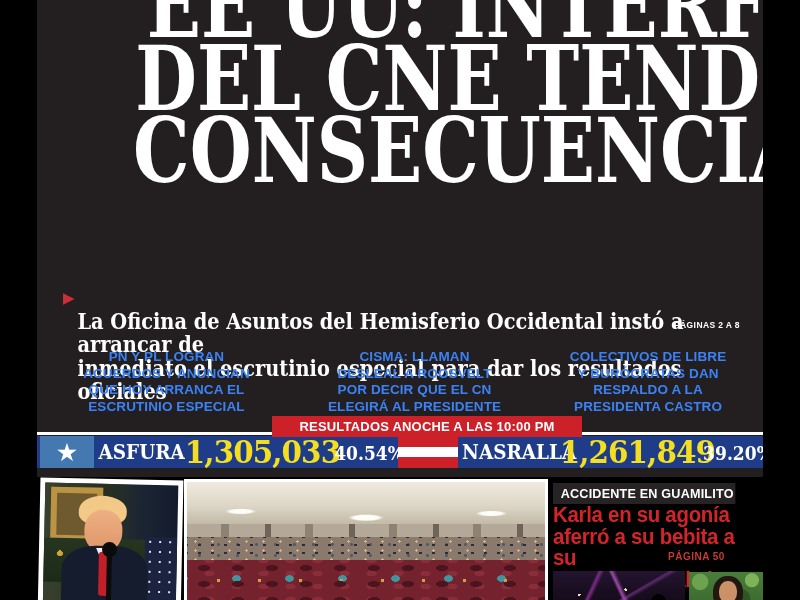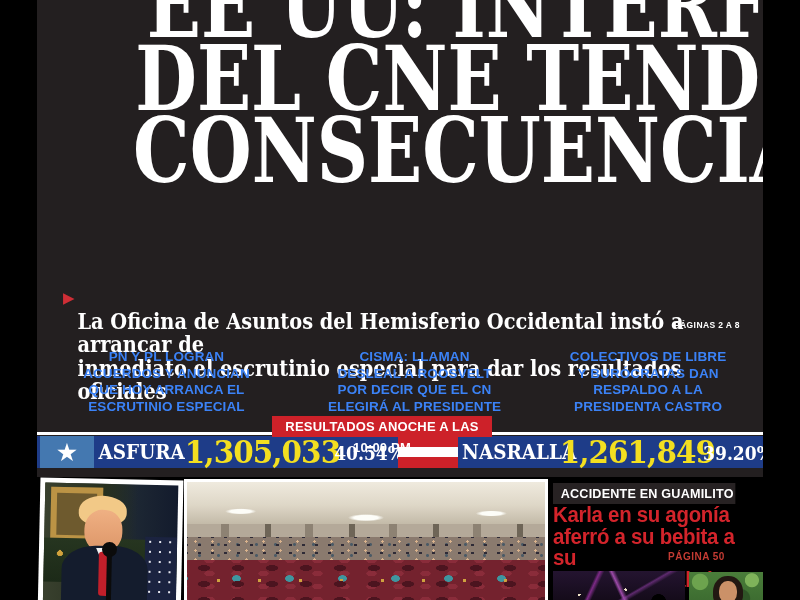--- a/index.html
+++ b/index.html
@@ -26,21 +26,21 @@
   
   .teasers{position:absolute;top:349px;left:0;width:726px;display:flex;}
   .teaser{flex:1;padding:0 6px;color:#3b82f6;font-weight:bold;text-align:center;
           font-size:13.5px;line-height:16.5px;white-space:pre-line;letter-spacing:.1px;}
   .teaser:nth-child(1){flex-basis:27%;}
   .teaser:nth-child(2){flex-basis:24%;}
   .teaser:nth-child(3){flex-basis:23%;}
   .teaser:nth-child(4){flex-basis:26%;}
   
   .white-line{position:absolute;top:432px;left:0;width:726px;height:3px;background:#fff;}
-  .results-band{position:absolute;top:416px;left:235px;width:220px;height:21px;background:#cd2129;
+  .results-band{position:absolute;top:416px;left:235px;width:310px;height:21px;background:#cd2129;
                 color:#fff;font-weight:bold;font-size:13px;text-align:center;line-height:21px;
                 letter-spacing:.2px;z-index:3;}
   .results-bar{position:absolute;top:436px;left:0;width:726px;height:32px;background:#1e3c88;z-index:2;}
   .pn-flag{position:absolute;left:3px;top:0;width:54px;height:32px;background:#4478b0;
            text-align:center;line-height:32px;}
   .pn-flag span{color:#fff;font-size:25px;line-height:32px;}
   .lp-flag{position:absolute;left:361px;top:0;width:60px;height:32px;
            background:linear-gradient(180deg,#cd2129 0 34%,#fff 34% 66%,#cd2129 66% 100%);}
   .cand-name{position:absolute;top:0;height:32px;line-height:33px;color:#fff;text-align:center;
              font-family:"DejaVu Serif",serif;font-weight:bold;font-size:20px;

